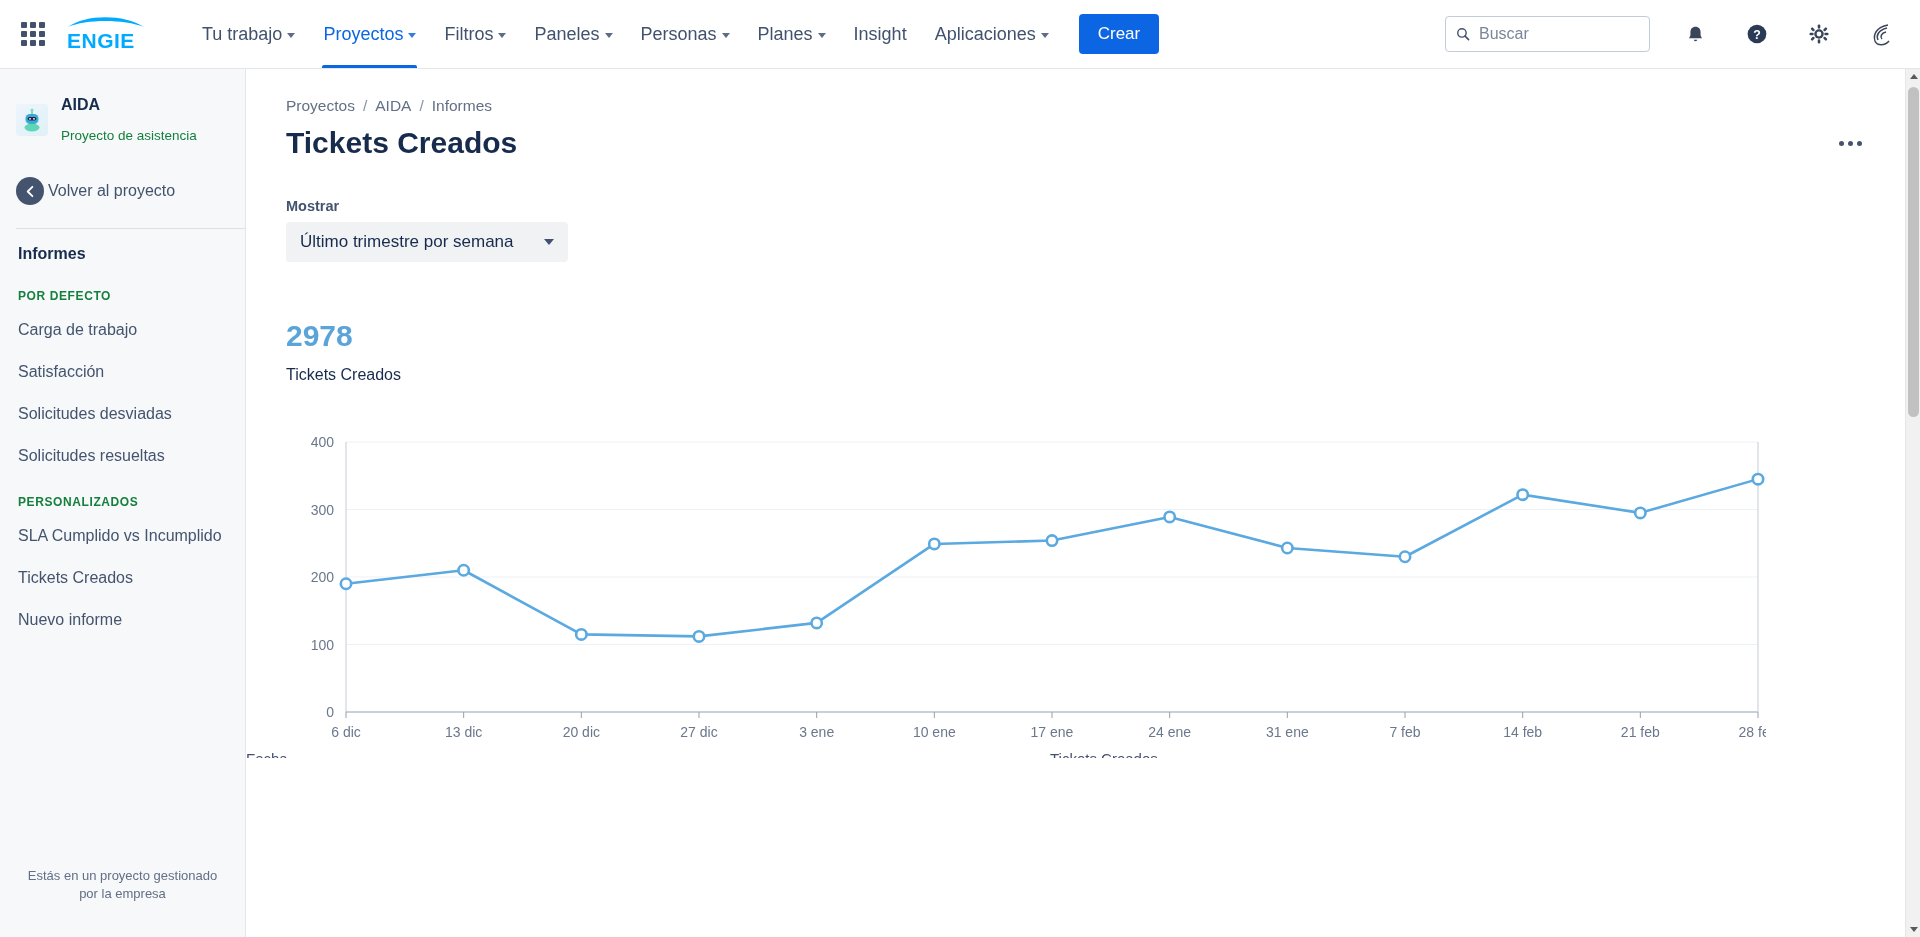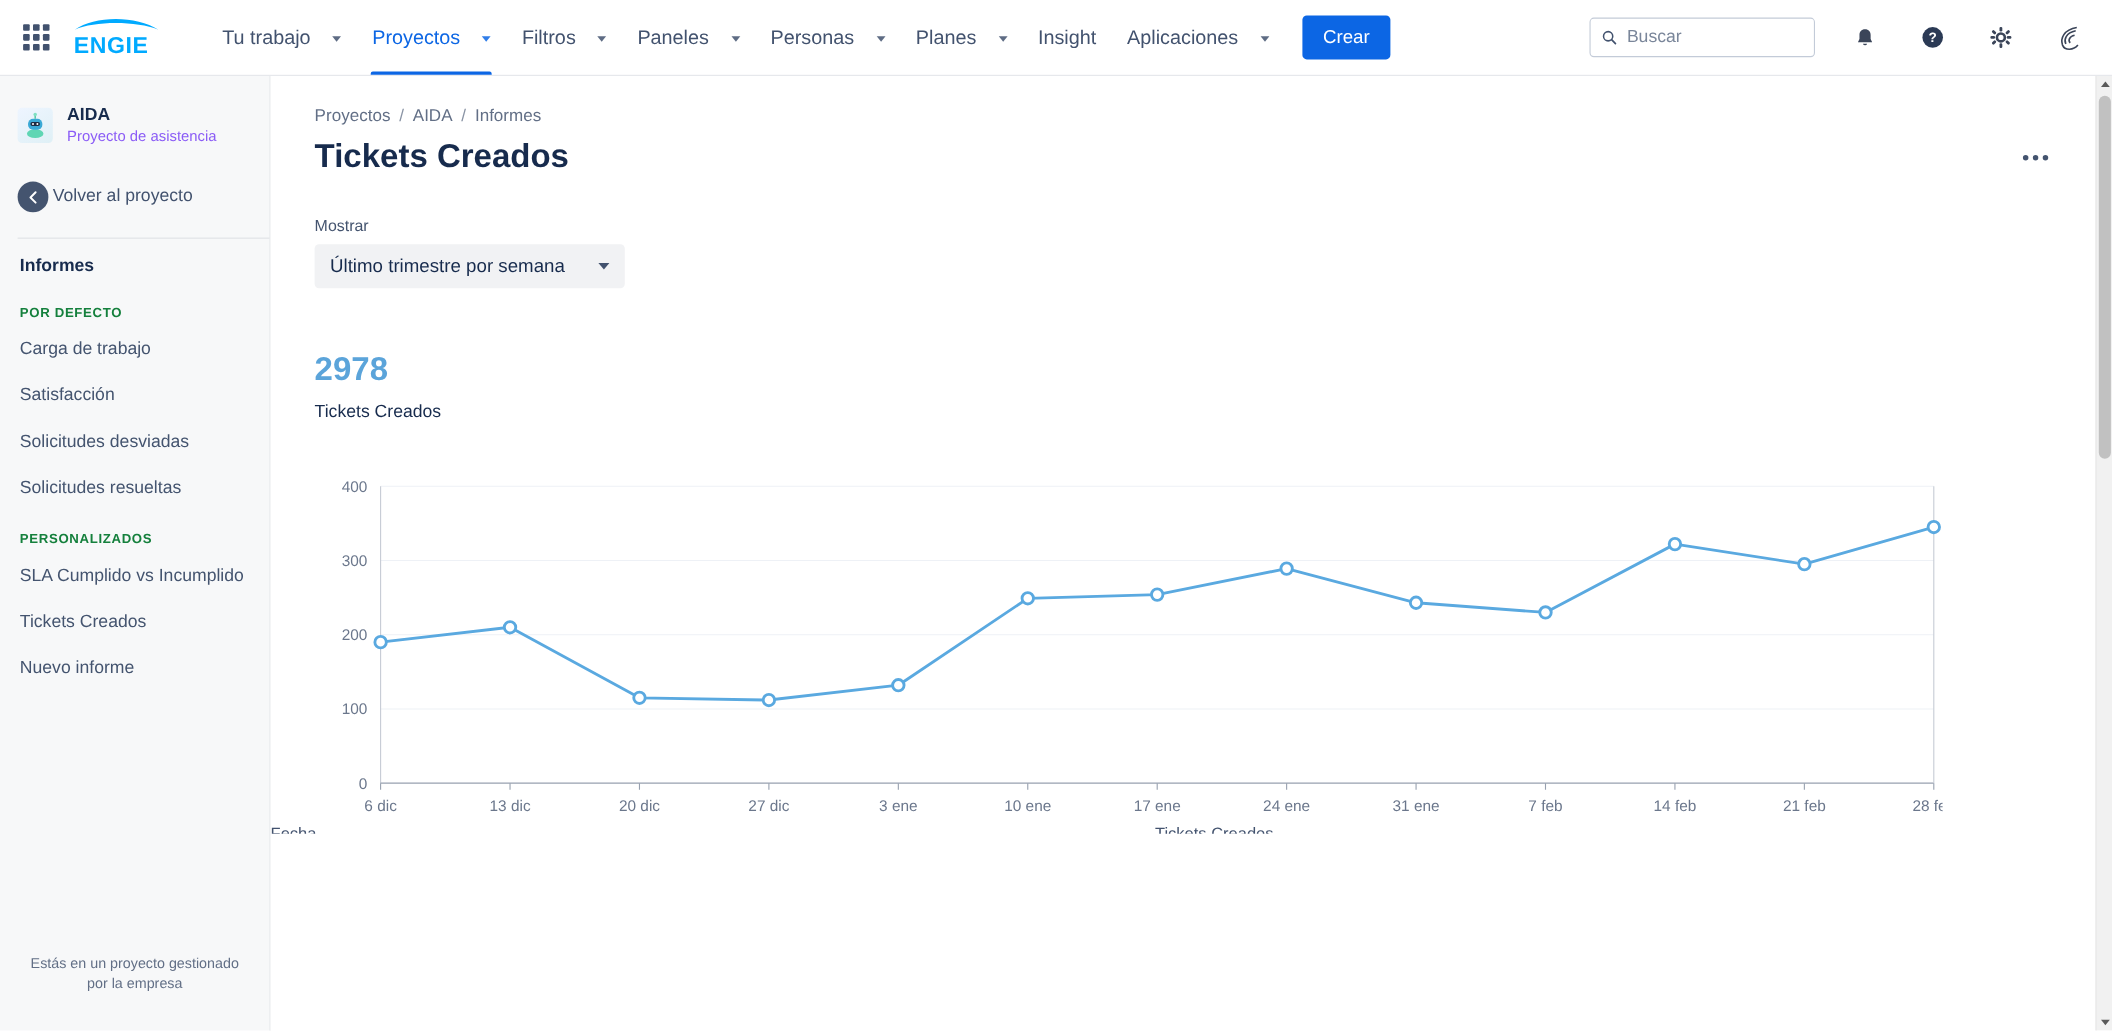--- a/index.html
+++ b/index.html
@@ -38,21 +38,21 @@
   .brand svg { display: block; }
 
   .navitems { display: flex; align-items: center; gap: 0; }
   .navitem {
     position: relative;
     font-size: 18px;
     color: #42526e;
     padding: 22px 14px 22px 14px;
     display: flex;
     align-items: center;
-    gap: 20px;
+    gap: 5px;
     cursor: pointer;
     white-space: nowrap;
     line-height: 24px;
   }
   .navitem.active { color: #0c66e4; }
   .navitem.active::after {
     content: "";
     position: absolute;
     left: 13px; right: 13px; bottom: 0;
     height: 3px; background: #0c66e4;
@@ -125,21 +125,21 @@
   }
   .proj-avatar {
     width: 32px; height: 32px;
     border-radius: 4px;
     background: linear-gradient(145deg,#eef5ff 0%,#dff0f6 100%);
     display: flex; align-items: center; justify-content: center;
     overflow: hidden;
     flex-shrink: 0;
   }
   .proj-name { font-size: 16px; color: #172b4d; font-weight: bold; line-height: 19px; }
-  .proj-sub { font-size: 13.5px; color: #8b5cf6; line-height: 18px; margin-top: 1px; text-align: center; }
+  .proj-sub { font-size: 13.5px; color: #15803d; line-height: 18px; margin-top: 13px; text-align: center; }
 
   .back-row {
     display: flex; align-items: center; gap: 4px;
     padding: 10px 16px;
     margin-top: 12px;
     cursor: pointer;
   }
   .back-circle {
     width: 28px; height: 28px; border-radius: 50%;
     background: #44546f;
@@ -193,21 +193,21 @@
   .page-title { font-size: 30px; font-weight: bold; color: #172b4d; line-height: 38px; }
   .more-btn {
     margin-left: auto;
     width: 36px; height: 34px;
     display: flex; align-items: center; justify-content: center;
     gap: 4px; cursor: pointer; border-radius: 4px;
     margin-right: 12px;
   }
   .more-btn i { width: 5px; height: 5px; border-radius: 50%; background: #44546f; display: block; }
 
-  .field-label { font-size: 14.5px; color: #44546f; margin-top: 36px; }
+  .field-label { font-size: 14.5px; color: #44546f; margin-top: 36px; font-weight: bold; }
   .select-box {
     margin-top: 8px;
     display: inline-flex; align-items: center;
     background: #f1f2f4;
     border-radius: 4px;
     padding: 9px 14px;
     gap: 30px;
     cursor: pointer;
     min-width: 240px;
   }

